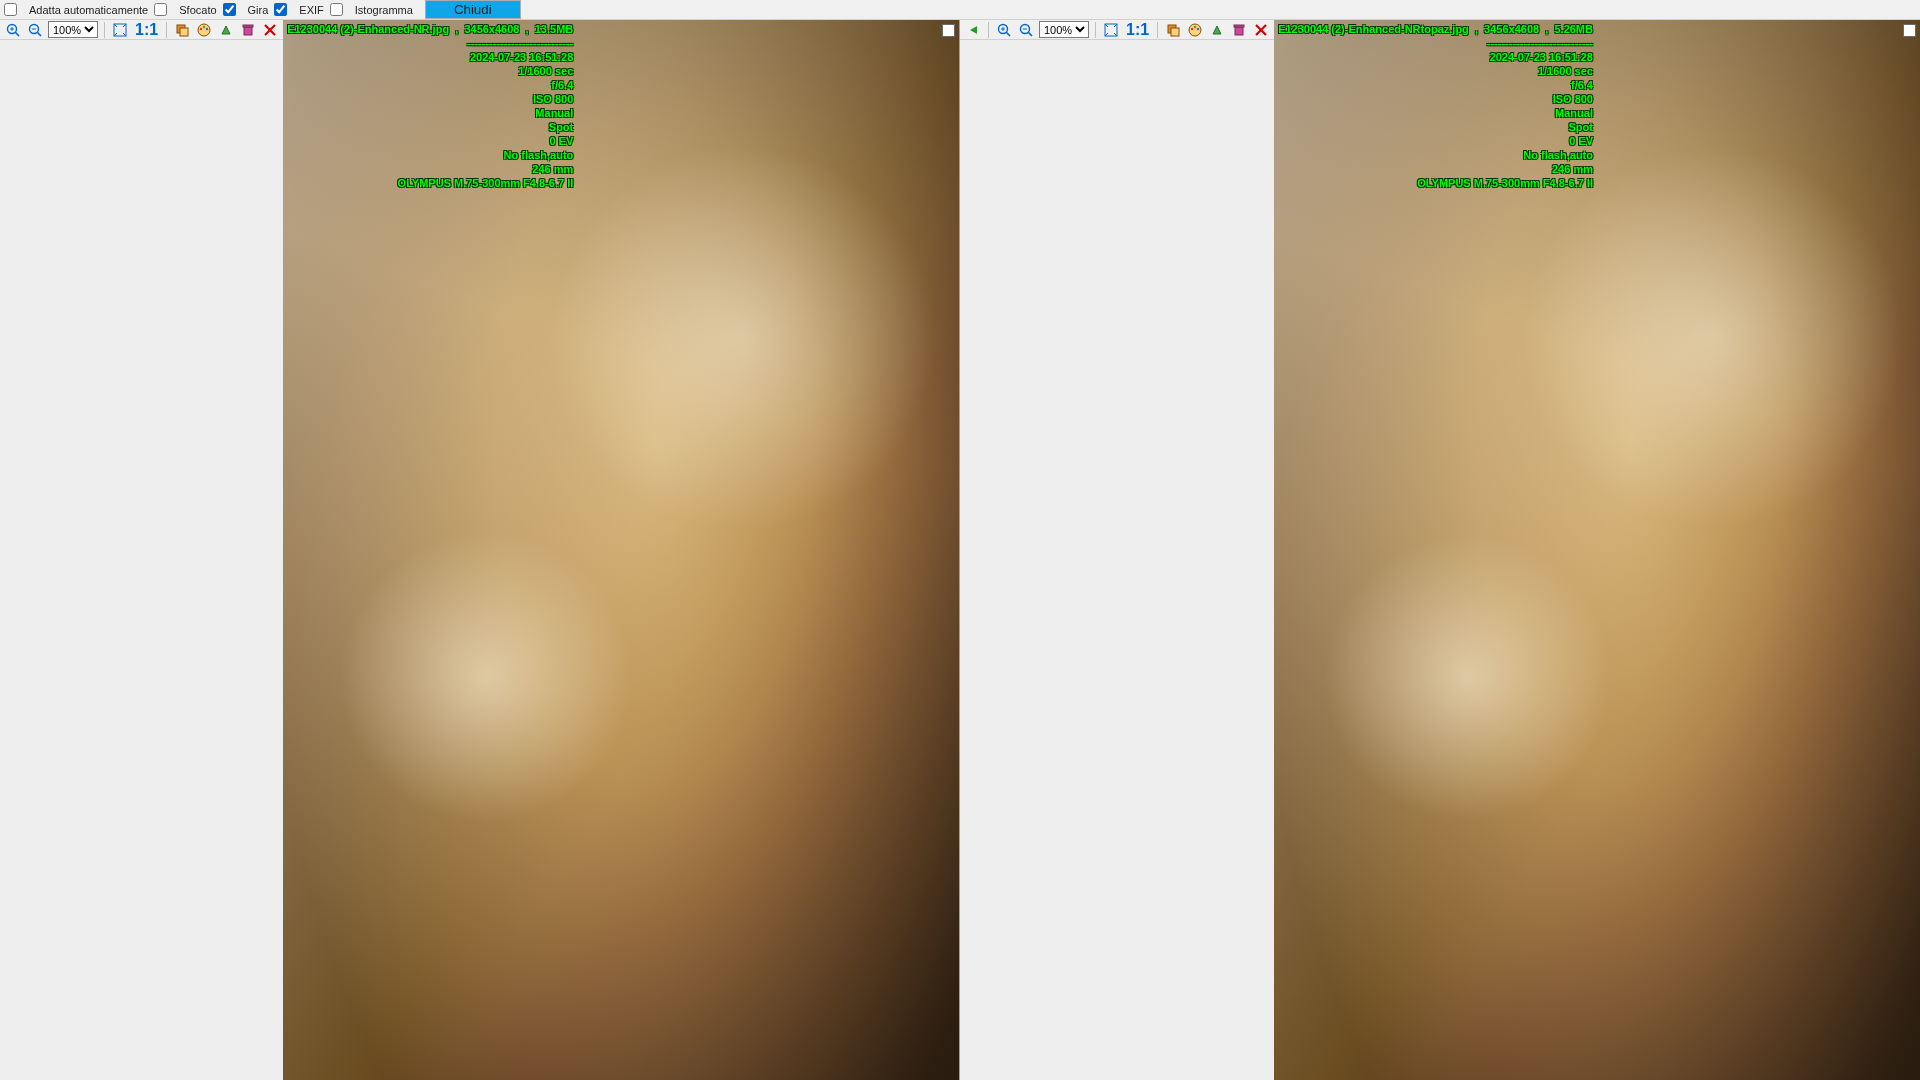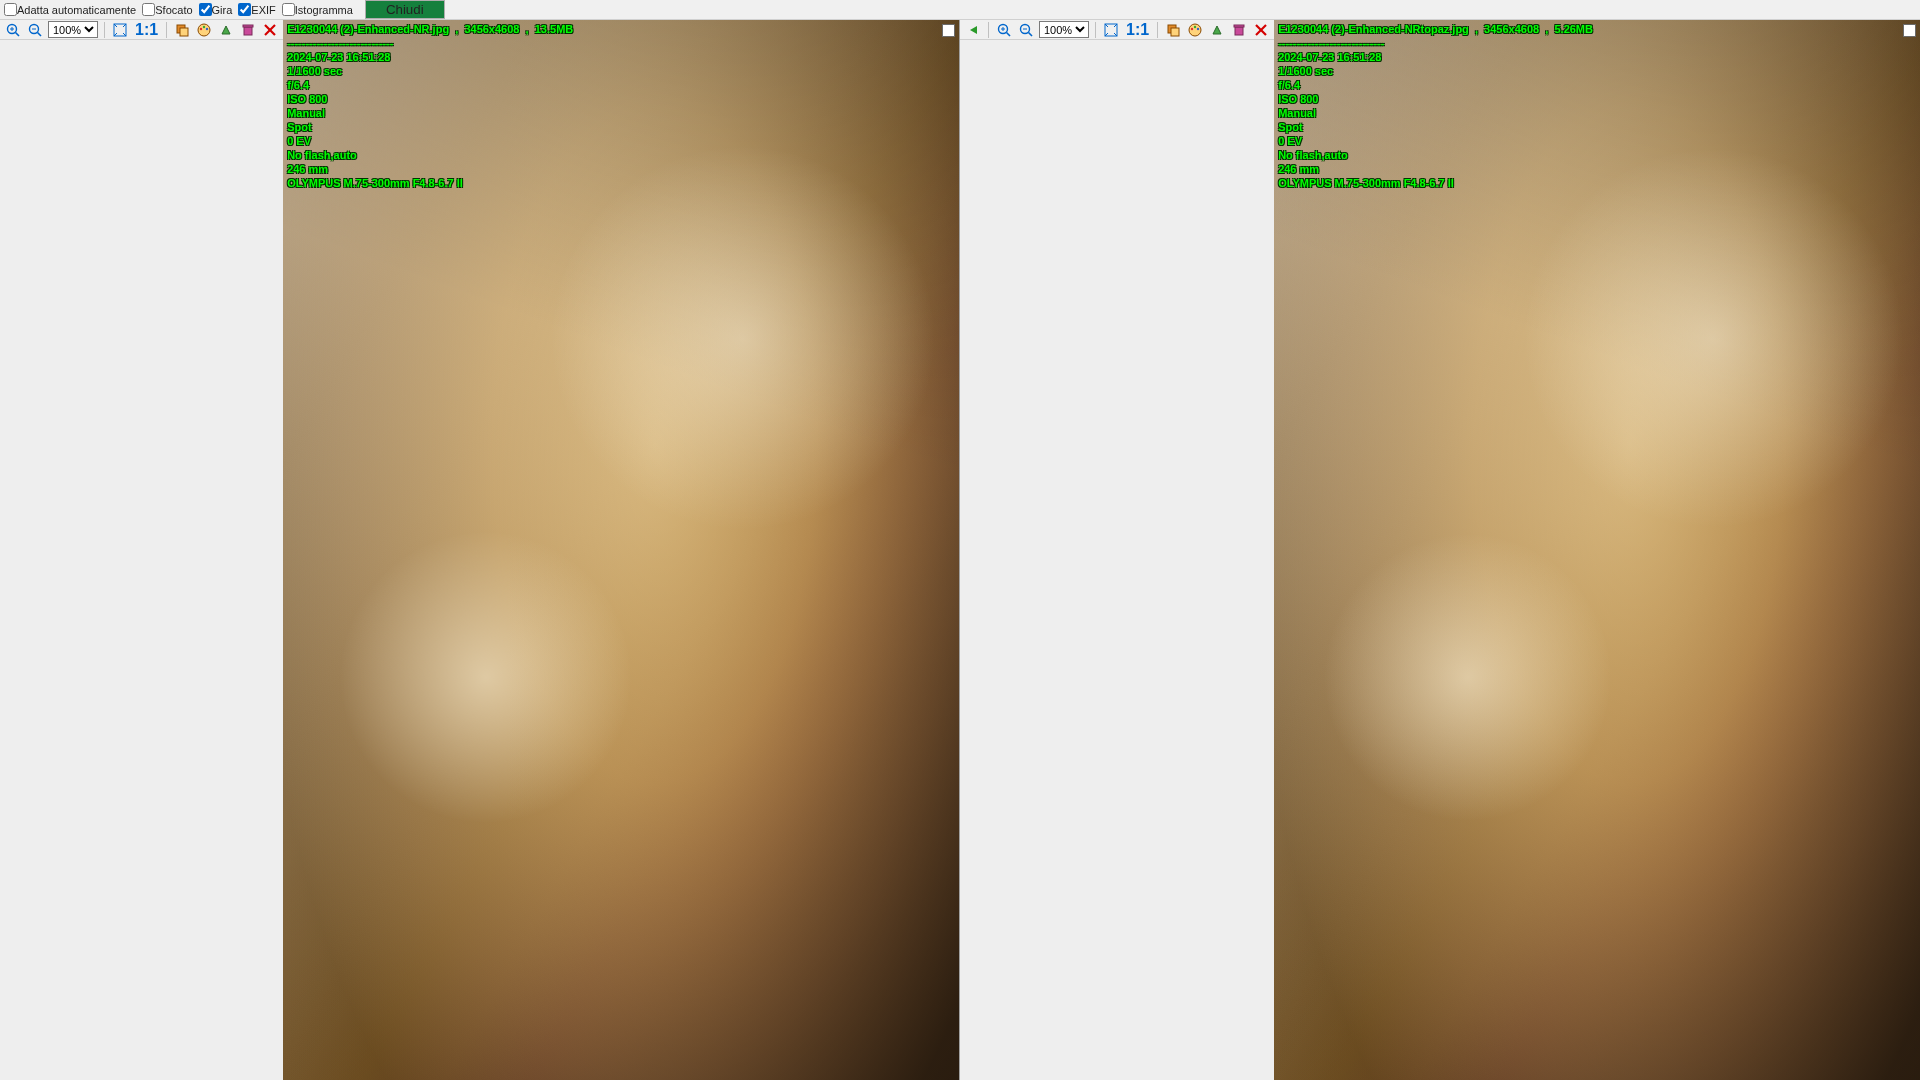--- a/index.html
+++ b/index.html
@@ -1,32 +1,32 @@
 <!DOCTYPE html>
 <html><head>
 <meta charset="utf-8">
 <style>
   * { box-sizing: border-box; margin: 0; padding: 0; }
   html, body { width: 100%; height: 100%; font-family: "Segoe UI", Tahoma, sans-serif; font-size: 11px; background: #f0f0f0; overflow: hidden; }
   .topbar { display: flex; align-items: center; justify-content: space-between; height: 20px; padding: 0 4px; background: #f0f0f0; border-bottom: 1px solid #d0d0d0; }
   .note { color: #333; white-space: nowrap; }
   .top-right { display: flex; align-items: center; gap: 6px; }
-  .chk { display: inline-flex; align-items: center; gap: 0; color: #222; }
+  .chk { display: inline-flex; align-items: center; gap: 12px; color: #222; }
   .chk input { width: 13px; height: 13px; accent-color: #0066cc; }
-  .close-btn { margin-left: 6px; padding: 1px 20px; background: #15803d; border: 1px solid #adadad; color: #222; cursor: pointer; }
+  .close-btn { margin-left: 6px; padding: 1px 28px; background: #0ea5e9; border: 1px solid #adadad; color: #222; cursor: pointer; }
   .panes { display: flex; height: calc(100% - 20px); }
   .pane { position: relative; flex: 1 1 50%; border-right: 1px solid #a0a0a0; background: #eee; display: flex; flex-direction: row; }
   .pane:last-child { border-right: none; }
   .toolbar { height: 20px; display: flex; align-items: center; gap: 4px; padding: 0 4px; background: #f0f0f0; border-bottom: 1px solid #d0d0d0; }
   .tbtn { display: inline-flex; align-items: center; justify-content: center; width: 18px; height: 18px; cursor: pointer; }
   .tbtn svg { display: block; }
   .sep { width: 1px; height: 16px; background: #c0c0c0; margin: 0 2px; }
   .zoom-sel { width: 50px; height: 17px; font-size: 11px; border: 1px solid #7a7a7a; background: #fff; }
   .onetoone { font-size: 16px; font-weight: bold; color: #0066cc; cursor: pointer; padding: 0 2px; }
-  .canvas { position: relative; flex: 1; overflow: hidden; }
+  .canvas { position: relative; flex: 1; overflow: hidden; text-align: right; }
   .img { position: absolute; inset: 0; background:
     radial-gradient(ellipse 60% 80% at 55% 40%, #c9a97a 0%, #a8865a 40%, #6b543a 75%, #3b2f20 100%),
     linear-gradient(120deg, #d9cfc2 0%, #bfb4a5 20%, #988a78 60%, #5a4c3b 100%);
     background-blend-mode: overlay;
   }
   .img::after { content:""; position:absolute; inset:0;
     background:
       radial-gradient(circle at 30% 62%, rgba(255,245,220,0.55) 0%, rgba(255,245,220,0) 18%),
       radial-gradient(circle at 68% 30%, rgba(255,250,235,0.45) 0%, rgba(255,250,235,0) 22%),
       linear-gradient(200deg, rgba(0,0,0,0.25) 0%, rgba(0,0,0,0) 35%);

